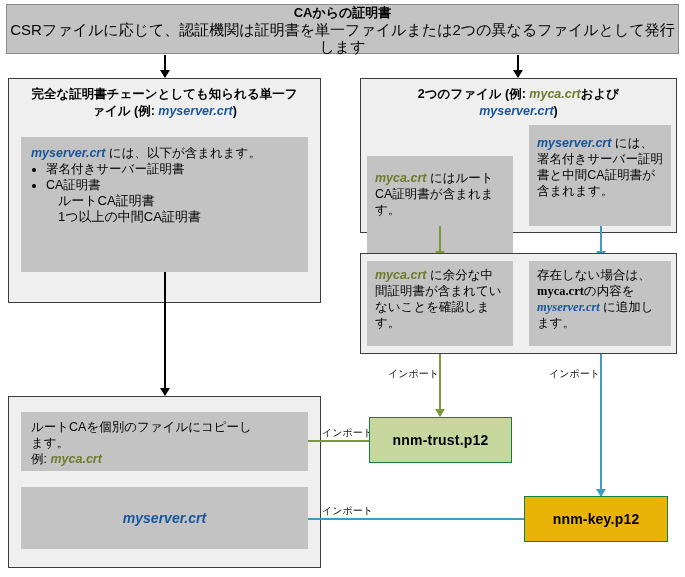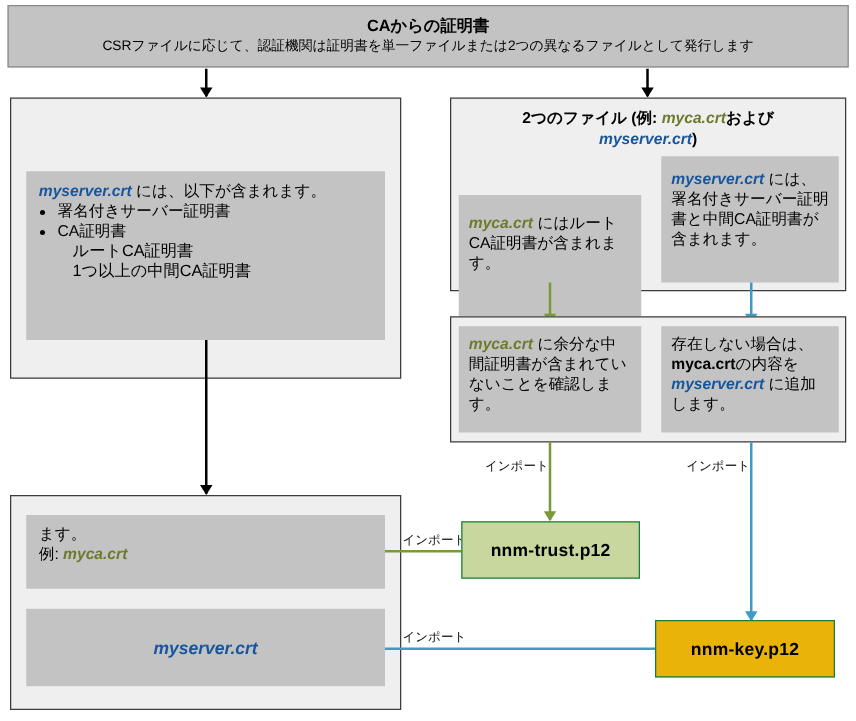--- a/index.html
+++ b/index.html
@@ -42,21 +42,21 @@
     box-sizing:border-box;
     display:flex;align-items:center;justify-content:center;
     font-weight:bold;
     font-size:14px;
     letter-spacing:.2px;
   }
 
   
   .t{font-size:12.5px;line-height:16px;}
   .title-strong{font-weight:bold;font-size:13px;line-height:17px;}
-  .sub{font-size:11px;line-height:17px;}
+  .sub{font-size:15px;line-height:17px;}
   .ca{color:#17559e;font-style:italic;font-weight:bold;}
   .mc{color:#6e7b2e;font-style:italic;font-weight:bold;}
   .plain-b{font-weight:bold;}
   .panel-title{
     position:absolute;
     text-align:center;
     font-weight:bold;
     font-size:12.5px;
     line-height:17px;
   }
@@ -99,20 +99,24 @@
   </div>
 
   <div class="vline" style="left:164px;top:55px;height:22px;"></div>
   <div class="arrow-d" style="left:160px;top:70px;"></div>
 
   <div class="vline" style="left:517px;top:55px;height:22px;"></div>
   <div class="arrow-d" style="left:513px;top:70px;"></div>
 
   <div class="panel" style="left:8px;top:78px;width:313px;height:225px;">
   </div>
+  <div class="panel-title" style="left:14px;top:86px;width:301px;">
+    <span>完全な証明書チェーンとしても知られる単一フ</span><br>
+    <span>ァイル (例: </span><span class="ca">myserver.crt</span><span>)</span>
+  </div>
 
   <div class="inner" style="left:21px;top:137px;width:287px;height:135px;padding:8px 10px;">
     <div class="t">
       <span class="ca">myserver.crt</span><span> には、以下が含まれます。</span>
     </div>
     <ul class="bl">
       <li>署名付きサーバー証明書</li>
       <li>CA証明書</li>
     </ul>
     <div class="indent">ルートCA証明書</div>
@@ -149,38 +153,39 @@
 
   <div class="panel" style="left:360px;top:253px;width:317px;height:101px;">
   </div>
 
   <div class="inner" style="left:367px;top:261px;width:146px;height:85px;padding:6px 8px 0 8px;">
     <div class="t">
       <span class="mc">myca.crt</span><span> に余分な中間証明書が含まれていないことを確認します。</span>
     </div>
   </div>
 
-  <div class="inner" style="left:529px;top:261px;width:142px;height:85px;padding:6px 8px 0 8px;">
+  <div class="inner" style="left:529px;top:261px;width:142px;height:85px;padding:6px 8px 0 8px;font-family:Liberation Serif, serif;">
     <div class="t">
       <span>存在しない場合は、</span><span class="plain-b">myca.crt</span><span>の内容を</span><span class="ca">myserver.crt</span><span> に追加します。</span>
     </div>
   </div>
 
   <div class="vline green" style="left:439px;top:354px;height:62px;"></div>
   <div class="arrow-d green" style="left:435px;top:409px;"></div>
   <div class="imp" style="left:388px;top:368px;">インポート</div>
 
   <div class="vline blue" style="left:600px;top:354px;height:142px;"></div>
   <div class="arrow-d blue" style="left:596px;top:489px;"></div>
   <div class="imp" style="left:549px;top:368px;">インポート</div>
 
   <div class="panel" style="left:8px;top:396px;width:313px;height:172px;">
   </div>
 
   <div class="inner" style="left:21px;top:412px;width:287px;height:59px;padding:7px 10px 0 10px;">
+    <div class="t">ルートCAを個別のファイルにコピーし</div>
     <div class="t">ます。</div>
     <div class="t">
       <span>例: </span><span class="mc">myca.crt</span>
     </div>
   </div>
 
   <div class="inner ctr" style="left:21px;top:487px;width:287px;height:62px;">
     <span class="ca" style="font-size:14px;">myserver.crt</span>
   </div>
 

